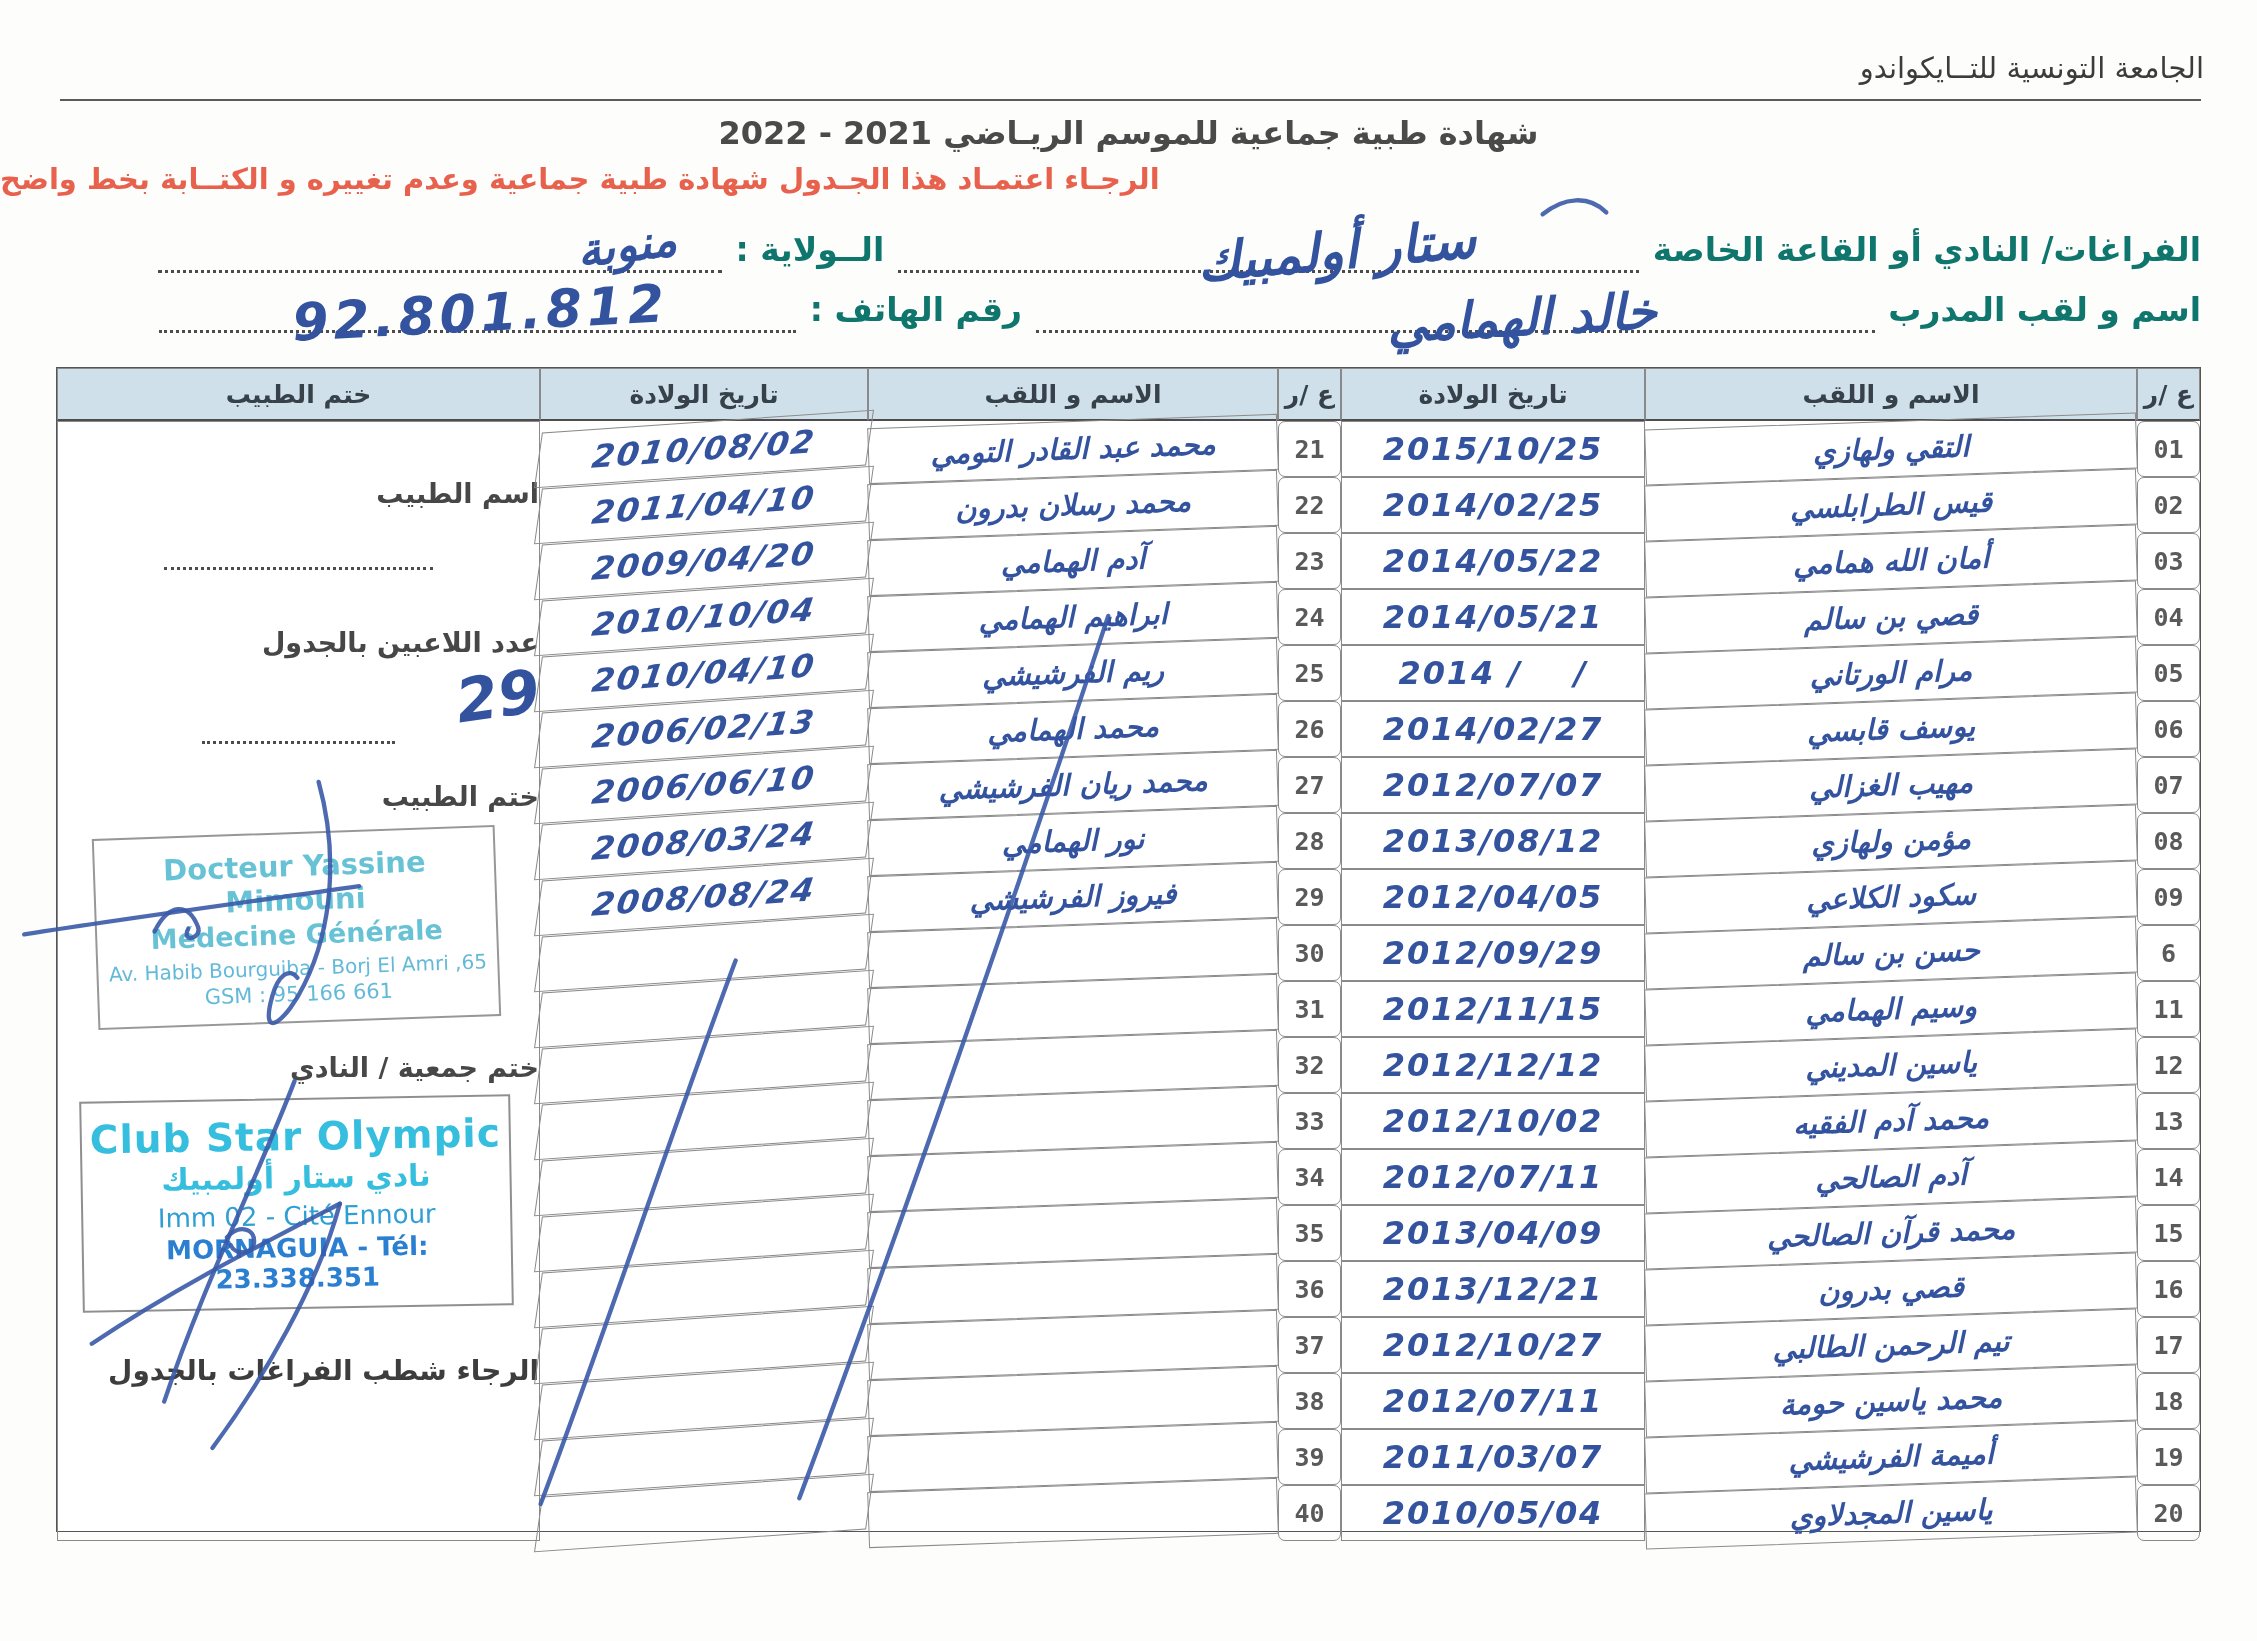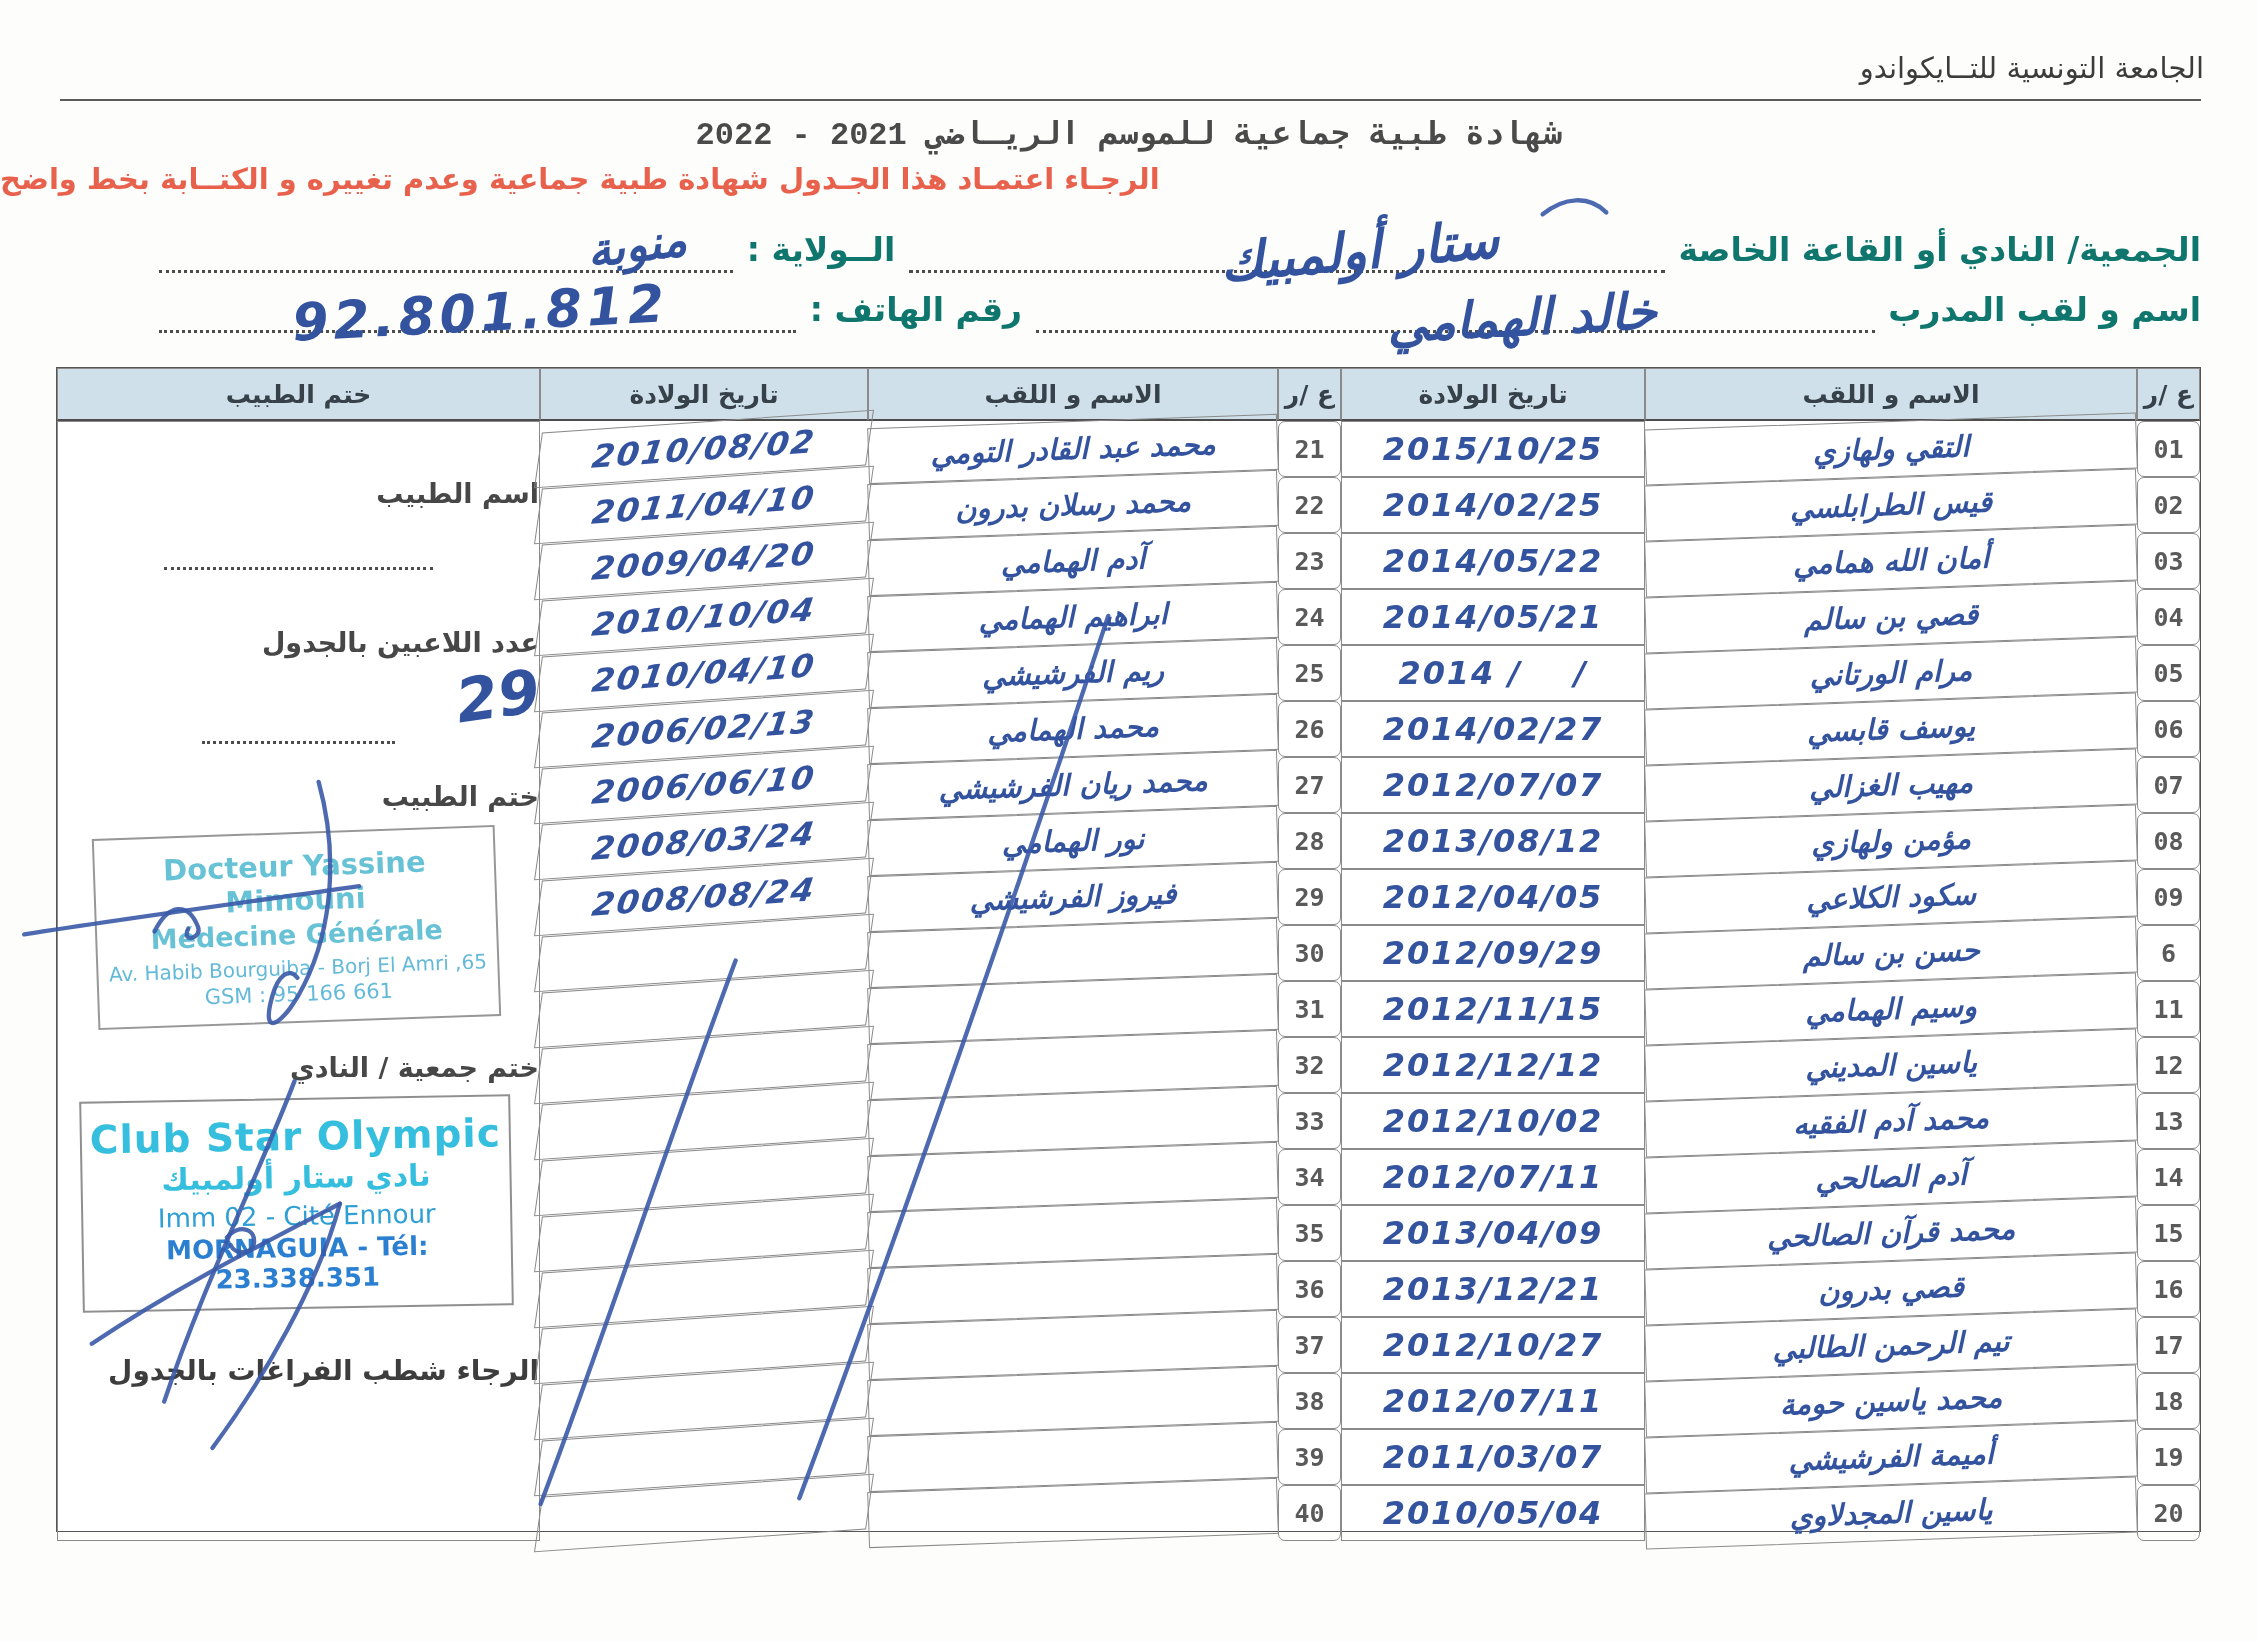--- a/index.html
+++ b/index.html
@@ -2,21 +2,21 @@
 <html lang="ar"><head>
 <meta charset="utf-8">
 <style>
   html,body{margin:0;padding:0;background:#e8e8e8;}
   .page{position:relative;width:2257px;height:1641px;background:#fdfdfc;overflow:hidden;
         font-family:"DejaVu Sans", sans-serif;color:#3f3f3f;}
   
   .federation{position:absolute;top:25px;right:53px;font-size:29px;font-weight:normal;color:#3c3c3c;direction:rtl;margin-top:26px;}
   .divider{position:absolute;top:99px;left:60px;right:56px;border-top:2.9px solid #5a5a5a;}
   .title{position:absolute;top:114px;left:0;width:100%;text-align:center;direction:rtl;
-         font-size:32px;font-weight:bold;color:#4a4a4a;letter-spacing:1px;font-family:Liberation Mono, monospace;}
+         font-size:32px;font-weight:bold;color:#4a4a4a;letter-spacing:1px;}
   .warning{position:absolute;top:162px;left:0;width:100%;text-align:left;direction:rtl;
            font-size:29px;font-weight:bold;color:#e8614d;}
   
   .form-row{position:absolute;right:56px;left:145px;display:flex;direction:rtl;align-items:flex-end;}
   .form-row-1{top:230px;}
   .form-row-2{top:290px;}
   .flabel{font-size:33px;font-weight:bold;color:#0f766e;white-space:nowrap;padding-bottom:3.9px;}
   .dotted{position:relative;border-bottom:3.9px dotted #4c4c4c;height:33px;margin:0 13.5px;}
   .d1{flex:1.25;} .d2{flex:0.95;}
   .hw{color:#33539f;font-style:italic;font-weight:bold;white-space:nowrap;}
@@ -61,21 +61,21 @@
 <body>
 
 <div class="page">
 
   <div class="federation">الجامعة التونسية للتــايكواندو</div>
   <div class="divider"></div>
   <div class="title">شهادة طبية جماعية  للموسم الريـاضي  2021 -  2022</div>
   <div class="warning">الرجـاء اعتمـاد هذا الجـدول  شهادة طبية جماعية وعدم تغييره و الكتــابة بخط واضح</div>
 
   <div class="form-row form-row-1">
-    <span class="flabel">الجمعية/ النادي أو القاعة الخاصة</span>
+    <span class="flabel">الفراغات/ النادي أو القاعة الخاصة</span>
     <span class="dotted d1">
       <span class="hw hw-abs hw-club">ستار أولمبيك</span>
     </span>
     <span class="flabel">الــولاية :</span>
     <span class="dotted d2">
       <span class="hw hw-abs hw-state">منوبة</span>
     </span>
   </div>
 
   <div class="form-row form-row-2">

